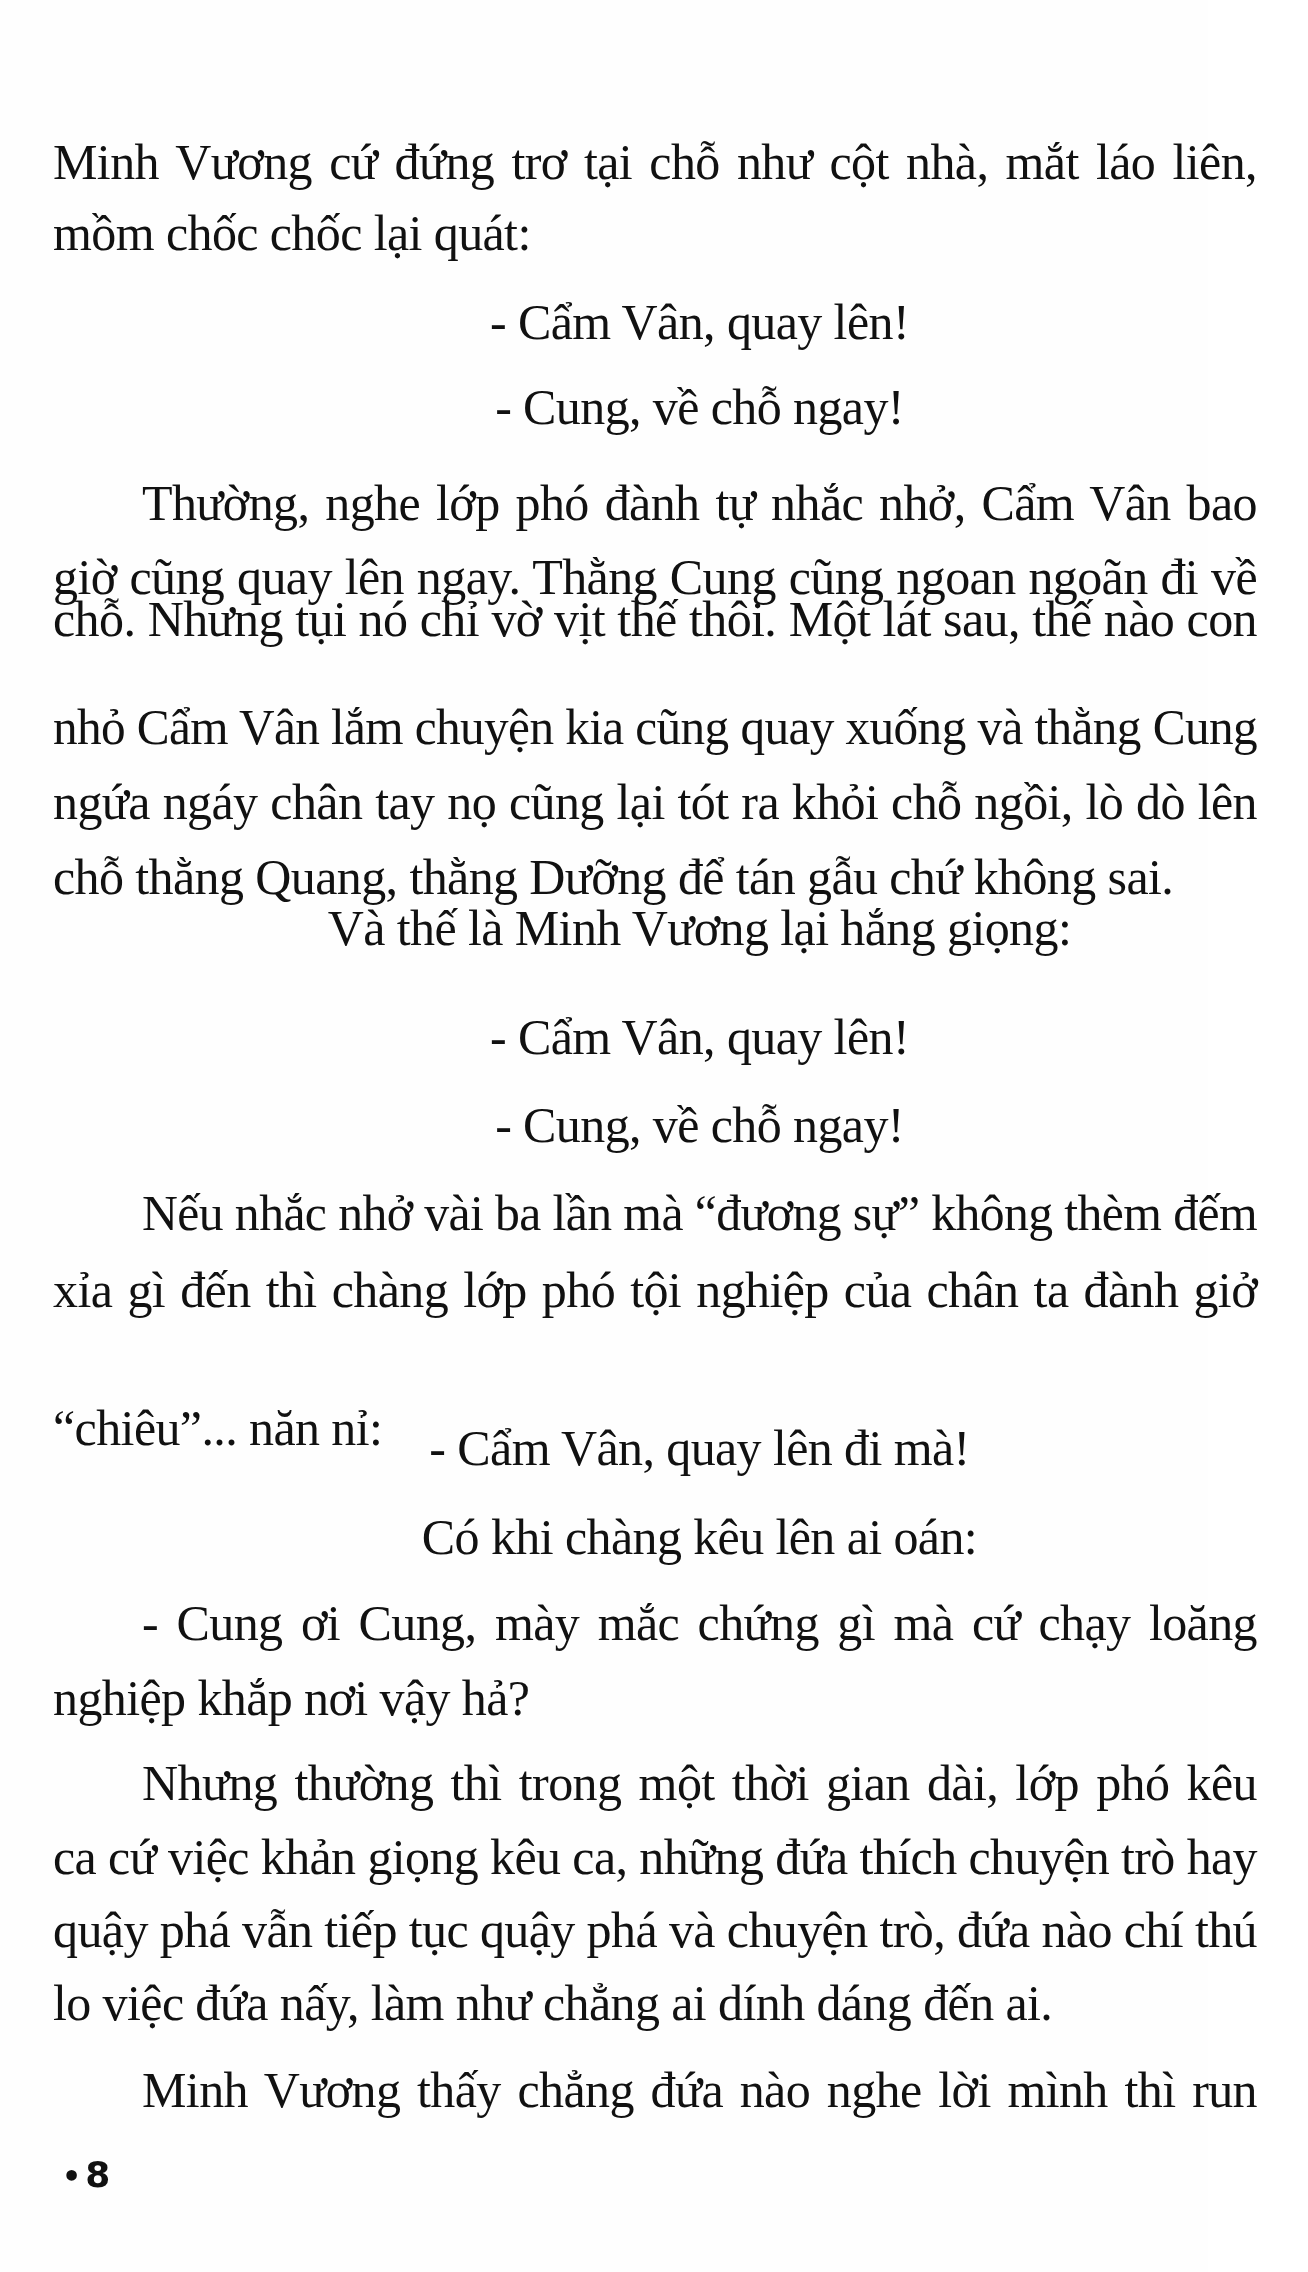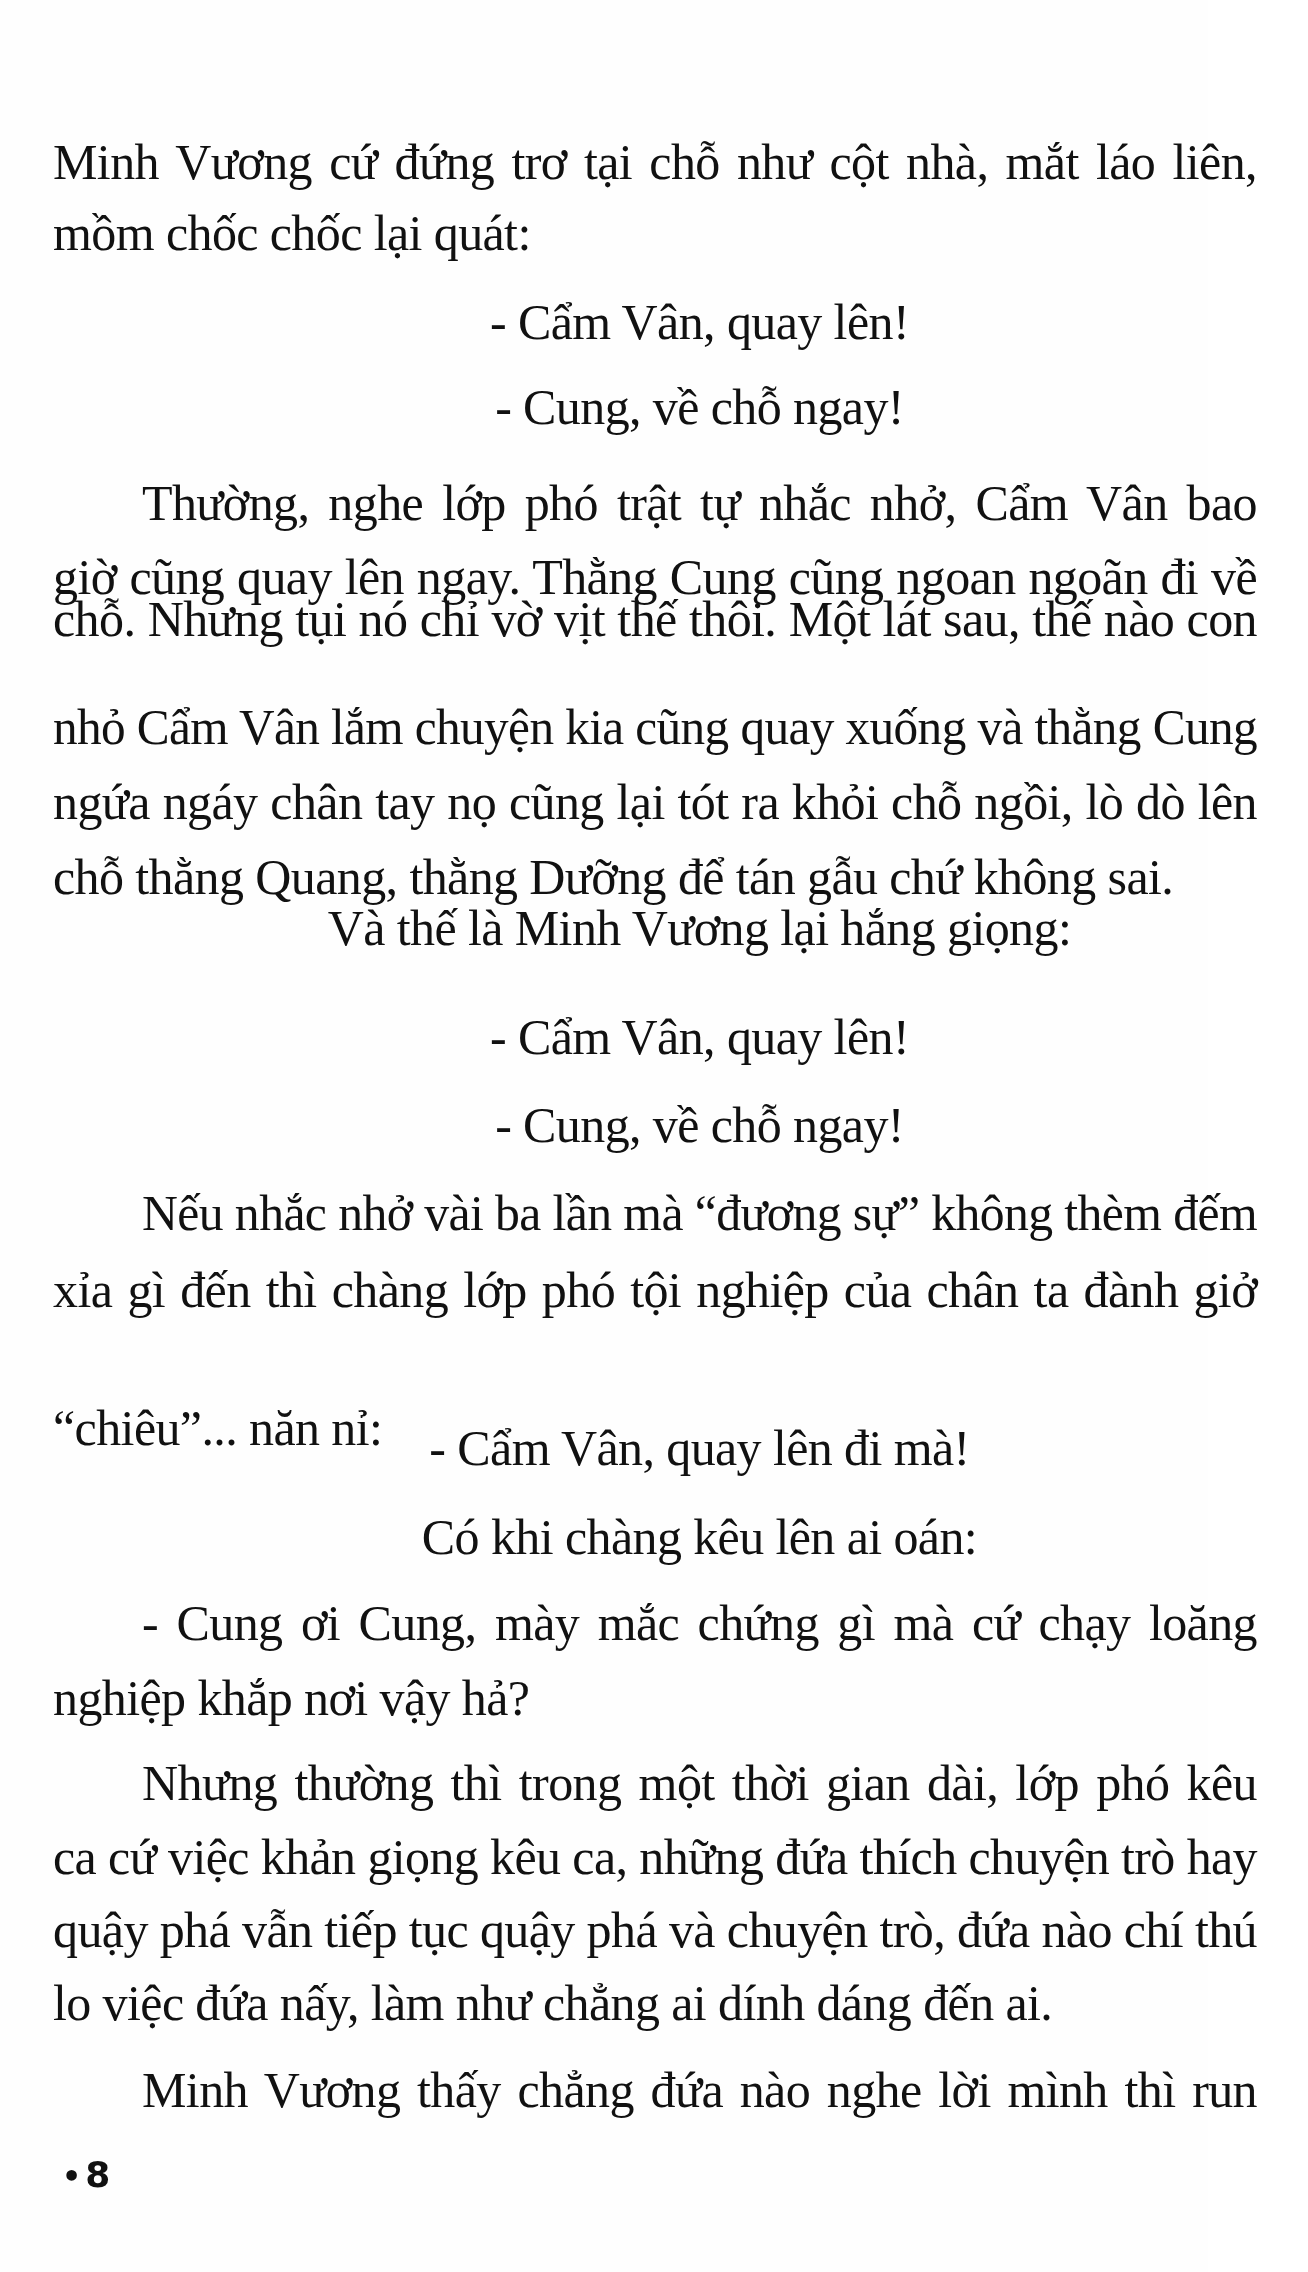--- a/index.html
+++ b/index.html
@@ -41,21 +41,21 @@
 </style>
 </head>
 <body>
 
 <div class="page">
   <div id="lines">
       <div class="line justify" style="top: 122px;">Minh Vương cứ đứng trơ tại chỗ như cột nhà, mắt láo liên,</div>
       <div class="line" style="top: 193px;">mồm chốc chốc lại quát:</div>
       <div class="line indent" style="top: 282px;">- Cẩm Vân, quay lên!</div>
       <div class="line indent" style="top: 367px;">- Cung, về chỗ ngay!</div>
-      <div class="line indent justify" style="top: 463px;">Thường, nghe lớp phó trật tự nhắc nhở, Cẩm Vân bao</div>
+      <div class="line indent justify" style="top: 463px;">Thường, nghe lớp phó đành tự nhắc nhở, Cẩm Vân bao</div>
       <div class="line justify" style="top: 537px;">giờ cũng quay lên ngay. Thằng Cung cũng ngoan ngoãn đi về</div>
       <div class="line justify" style="top: 579px;">chỗ. Nhưng tụi nó chỉ vờ vịt thế thôi. Một lát sau, thế nào con</div>
       <div class="line justify" style="top: 687px; white-space: nowrap; text-align: left; text-align-last: left; width: 1222.19px; transform: scaleX(0.985119);">nhỏ Cẩm Vân lắm chuyện kia cũng quay xuống và thằng Cung</div>
       <div class="line justify" style="top: 762px;">ngứa ngáy chân tay nọ cũng lại tót ra khỏi chỗ ngồi, lò dò lên</div>
       <div class="line" style="top: 837px;">chỗ thằng Quang, thằng Dưỡng để tán gẫu chứ không sai.</div>
       <div class="line indent" style="top: 888px;">Và thế là Minh Vương lại hắng giọng:</div>
       <div class="line indent" style="top: 997px;">- Cẩm Vân, quay lên!</div>
       <div class="line indent" style="top: 1085px;">- Cung, về chỗ ngay!</div>
       <div class="line indent justify" style="top: 1173px; white-space: nowrap; text-align: left; text-align-last: left; width: 1121.42px; transform: scaleX(0.994273);">Nếu nhắc nhở vài ba lần mà “đương sự” không thèm đếm</div>
       <div class="line justify" style="top: 1250px;">xỉa gì đến thì chàng lớp phó tội nghiệp của chân ta đành giở</div>

